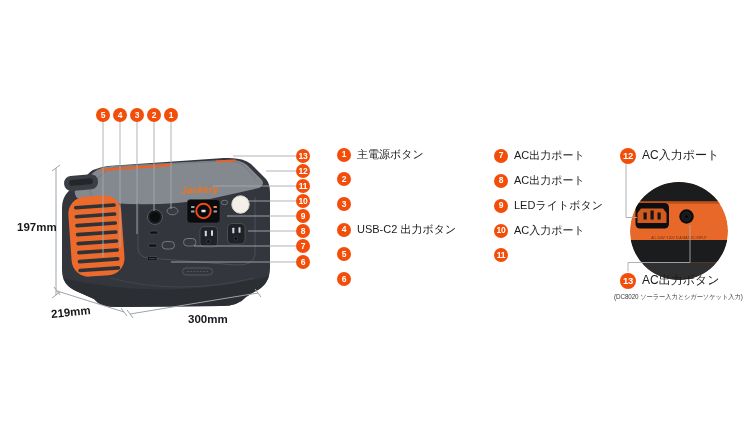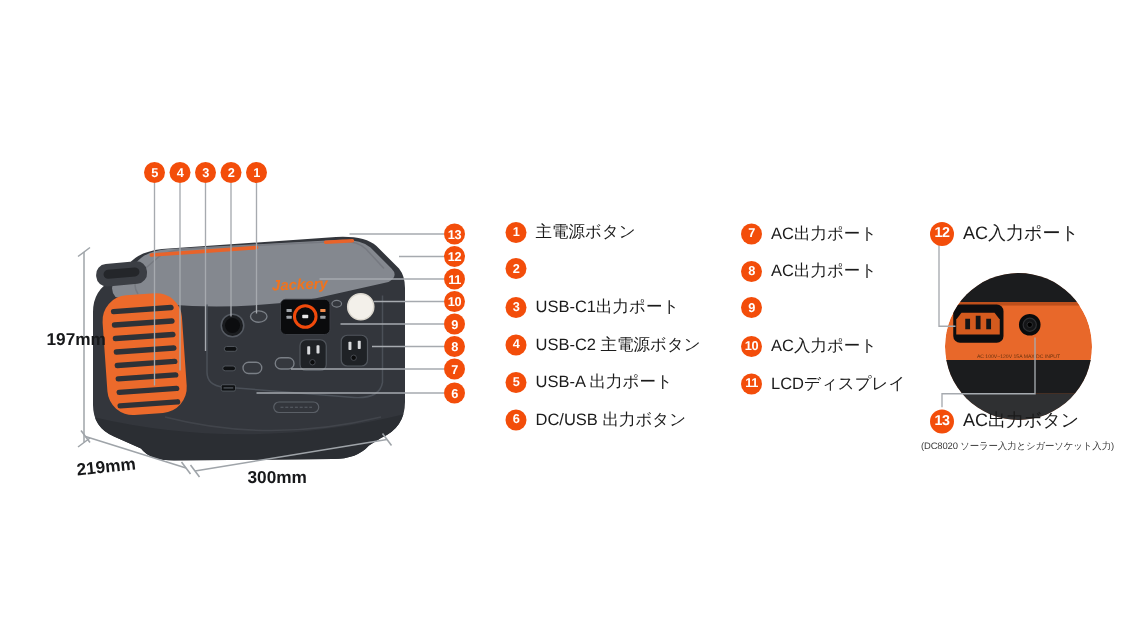--- a/index.html
+++ b/index.html
@@ -185,66 +185,63 @@
 
   <div class="badge" style="left:296px;top:149px;">13</div>
   <div class="badge" style="left:296px;top:164px;">12</div>
   <div class="badge" style="left:296px;top:179px;">11</div>
   <div class="badge" style="left:296px;top:194px;">10</div>
   <div class="badge" style="left:296px;top:209px;">9</div>
   <div class="badge" style="left:296px;top:224px;">8</div>
   <div class="badge" style="left:296px;top:239px;">7</div>
   <div class="badge" style="left:296px;top:255px;">6</div>
 
-  <div class="dim" style="left:31px;top:221px;">197mm</div>
+  <div class="dim" style="left:17px;top:221px;">197mm</div>
   <div class="dim" style="left:51px;top:306px;transform:rotate(-6deg);">219mm</div>
-  <div class="dim" style="left:165px;top:313px;">300mm</div>
+  <div class="dim" style="left:188px;top:313px;">300mm</div>
 
   <div class="legend-row" style="left:337px;top:147px;">
     <span class="badge">1</span>
     <span class="legend-label">主電源ボタン</span>
   </div>
   <div class="legend-row" style="left:337px;top:172px;">
     <span class="badge">2</span>
   </div>
   <div class="legend-row" style="left:337px;top:197px;">
     <span class="badge">3</span>
-    <span class="legend-label">USB-C1出力ポート</span>
   </div>
   <div class="legend-row" style="left:337px;top:222px;">
     <span class="badge">4</span>
-    <span class="legend-label">USB-C2 主電源ボタン</span>
+    <span class="legend-label">USB-C2 出力ボタン</span>
   </div>
   <div class="legend-row" style="left:337px;top:247px;">
     <span class="badge">5</span>
-    <span class="legend-label">USB-A 出力ポート</span>
   </div>
   <div class="legend-row" style="left:337px;top:272px;">
     <span class="badge">6</span>
-    <span class="legend-label">DC/USB 出力ボタン</span>
   </div>
 
   <div class="legend-row" style="left:494px;top:148px;">
     <span class="badge">7</span>
     <span class="legend-label">AC出力ポート</span>
   </div>
   <div class="legend-row" style="left:494px;top:173px;">
     <span class="badge">8</span>
     <span class="legend-label">AC出力ポート</span>
   </div>
   <div class="legend-row" style="left:494px;top:198px;">
     <span class="badge">9</span>
+    <span class="legend-label">LEDライトボタン</span>
   </div>
   <div class="legend-row" style="left:494px;top:223px;">
     <span class="badge">10</span>
     <span class="legend-label">AC入力ポート</span>
   </div>
   <div class="legend-row" style="left:494px;top:248px;">
     <span class="badge">11</span>
-    <span class="legend-label">LCDディスプレイ</span>
   </div>
 
   <div class="legend-row" style="left:620px;top:147px;">
     <span class="badge lg">12</span>
     <span class="legend-label lg">AC入力ポート</span>
   </div>
   <div class="legend-row" style="left:620px;top:272px;">
     <span class="badge lg">13</span>
     <span class="legend-label lg">AC出力ボタン</span>
   </div>

